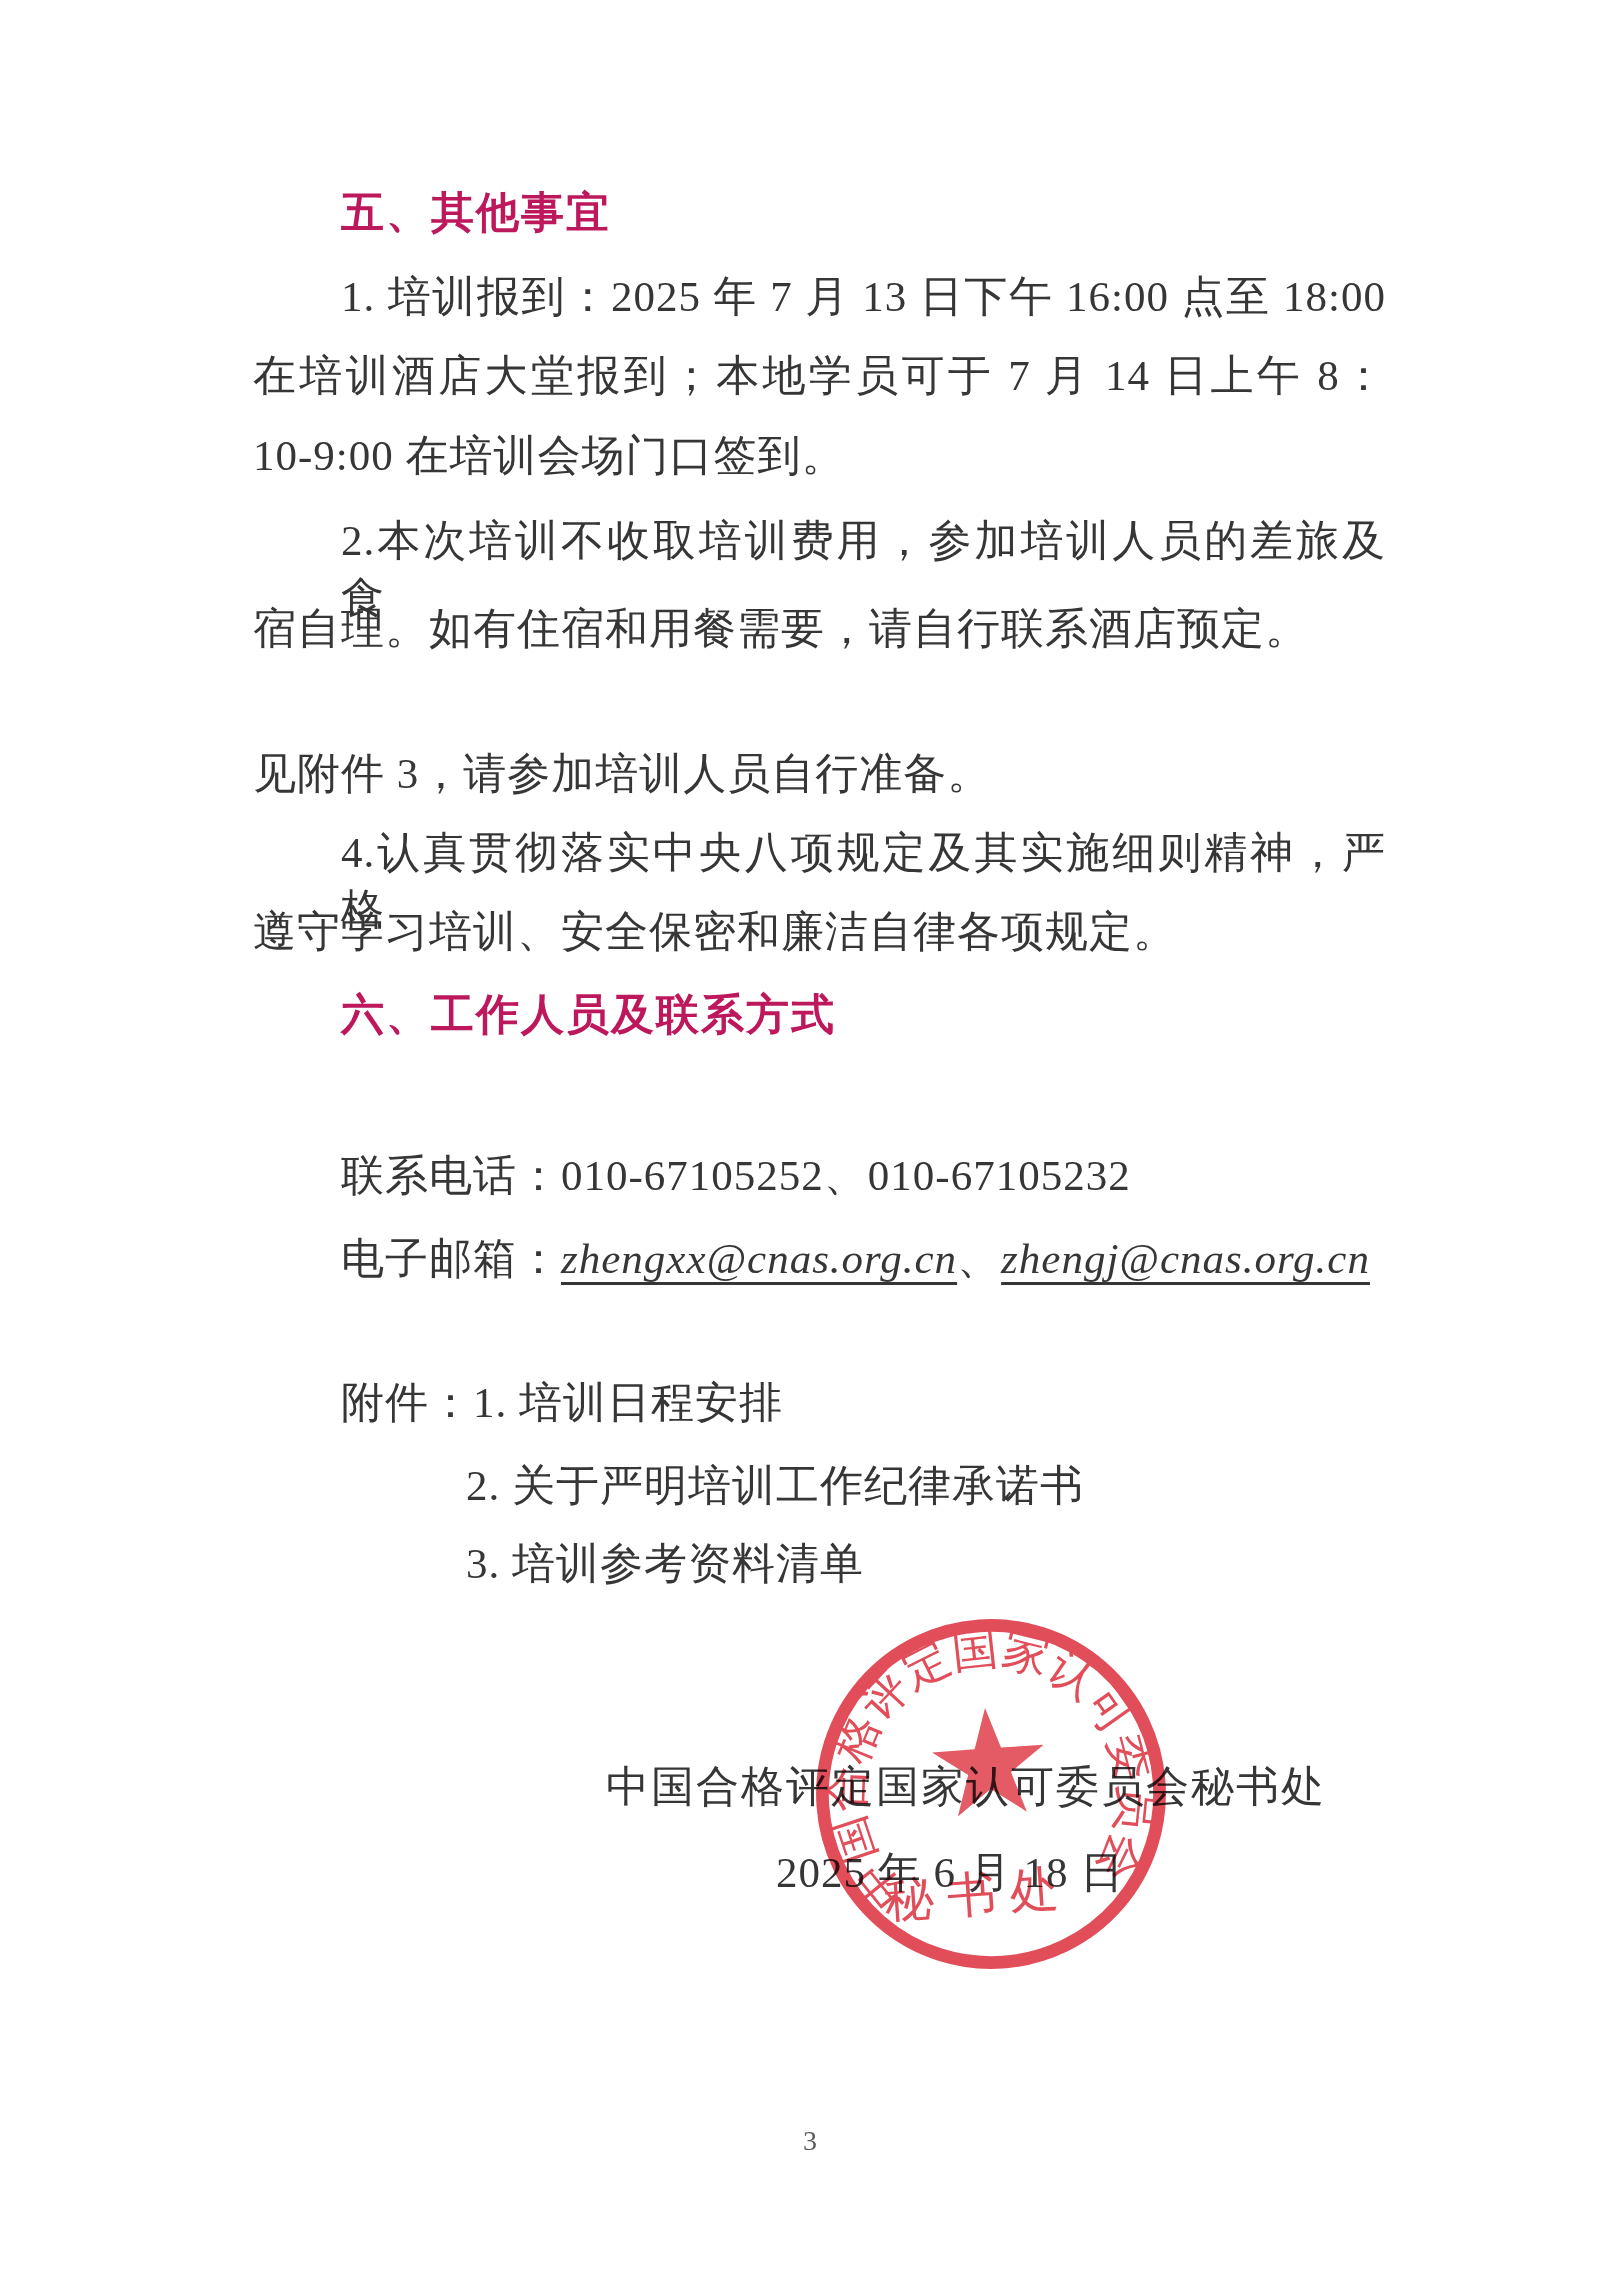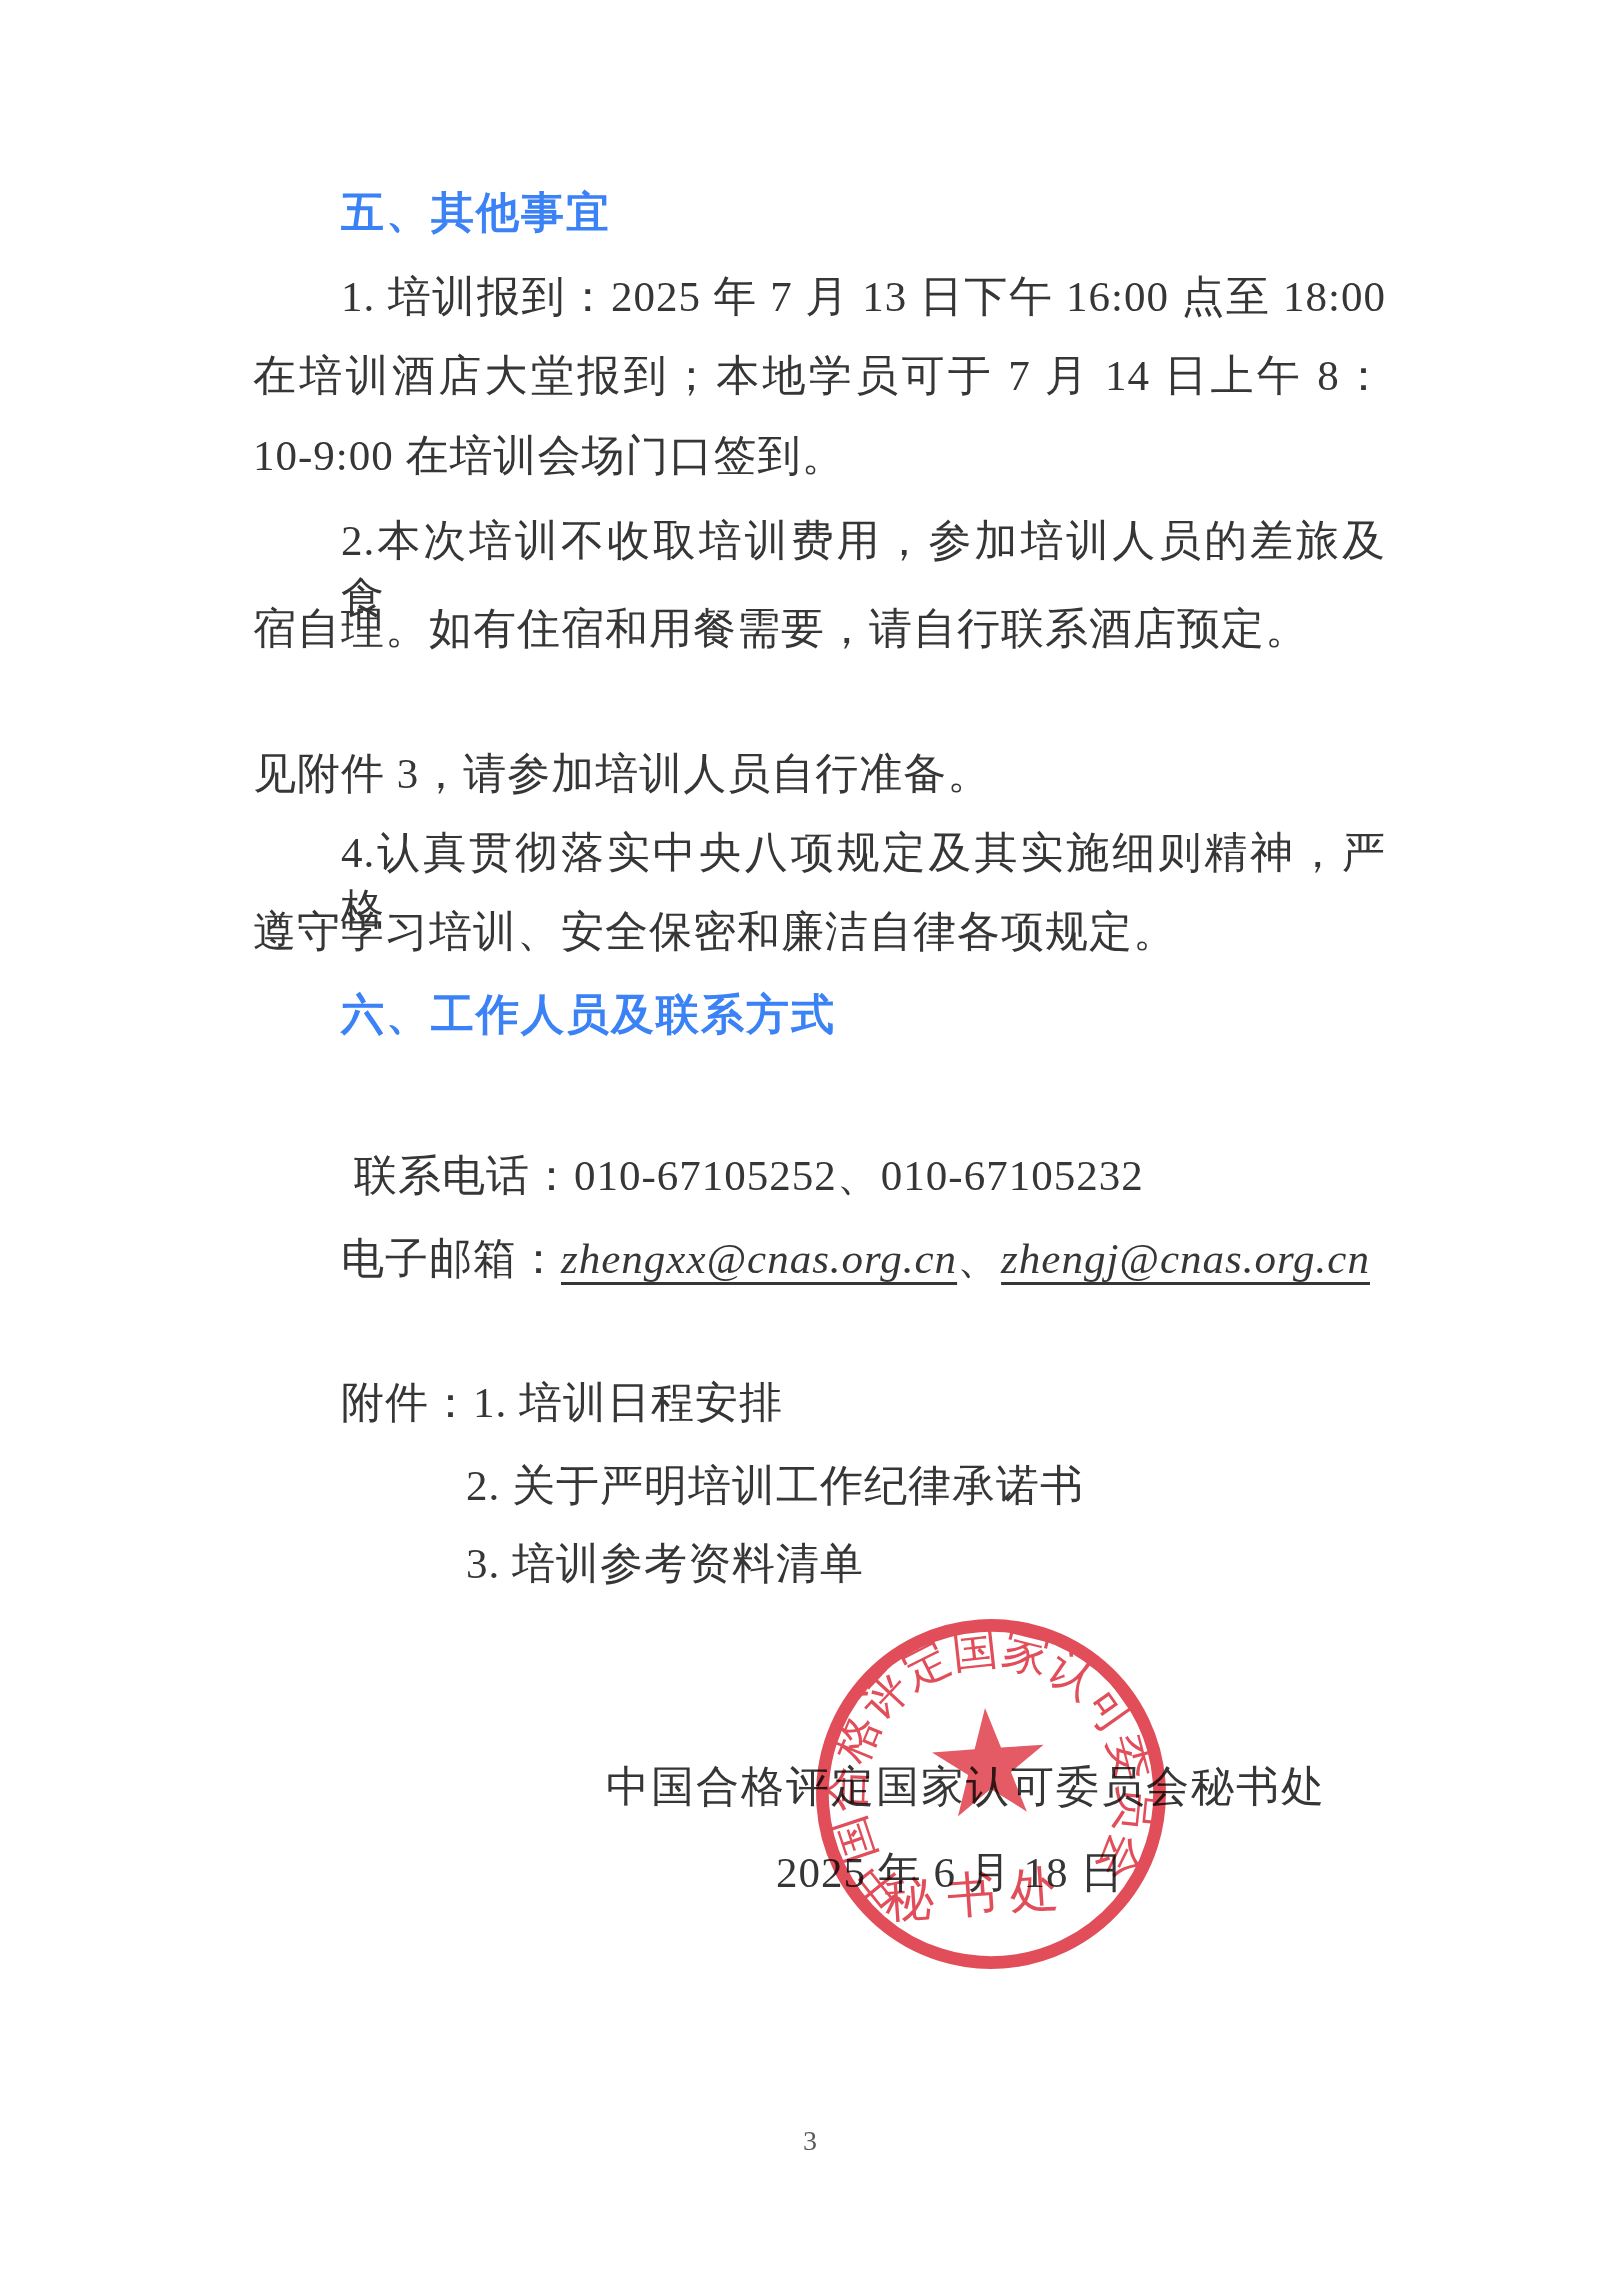--- a/index.html
+++ b/index.html
@@ -20,21 +20,21 @@
     letter-spacing: 1px;
   }
   .just {
     white-space: normal;
     text-align: justify;
     text-align-last: justify;
   }
   .h {
     font-family: Liberation Sans, sans-serif;
     font-weight: 700;
-    color: #3b82f6;
+    color: #be185d;
     letter-spacing: 2px;
   }
   .u {
     text-decoration: underline;
     text-underline-offset: 8.8px;
     text-decoration-thickness: 2.5px;
     font-style: italic;
   }
   .footer-num {
     position: absolute;
@@ -71,21 +71,21 @@
   <div class="line just" style="left:341px; top:512px; width:1045px;">2.本次培训不收取培训费用，参加培训人员的差旅及食</div>
   <div class="line" style="left:253px; top:586px;margin-top:14px;">宿自理。如有住宿和用餐需要，请自行联系酒店预定。</div>
 
   <div class="line" style="left:253px; top:745px;">见附件 3，请参加培训人员自行准备。</div>
 
   <div class="line just" style="left:341px; top:824px; width:1045px;">4.认真贯彻落实中央八项规定及其实施细则精神，严格</div>
   <div class="line h" style="left:341px; top:986px;">六、工作人员及联系方式</div>
 
   <div class="line" style="left:253px; top:903px;">遵守学习培训、安全保密和廉洁自律各项规定。</div>
 
-  <div class="line" style="left:354px; top:1147px;">联系电话：010-67105252、010-67105232</div>
+  <div class="line" style="left:341px; top:1147px;">联系电话：010-67105252、010-67105232</div>
 
   <div class="line" style="left:341px; top:1230px;">
     <span>电子邮箱：</span><span class="u">zhengxx@cnas.org.cn</span><span>、</span><span class="u">zhengj@cnas.org.cn</span>
   </div>
 
   <div class="line" style="left:341px; top:1374px;">
     <span>附件：</span><span>1.  培训日程安排</span>
   </div>
   <div class="line" style="left:466px; top:1457px;">2.  关于严明培训工作纪律承诺书</div>
   <div class="line" style="left:466px; top:1535px;">3.  培训参考资料清单</div>

